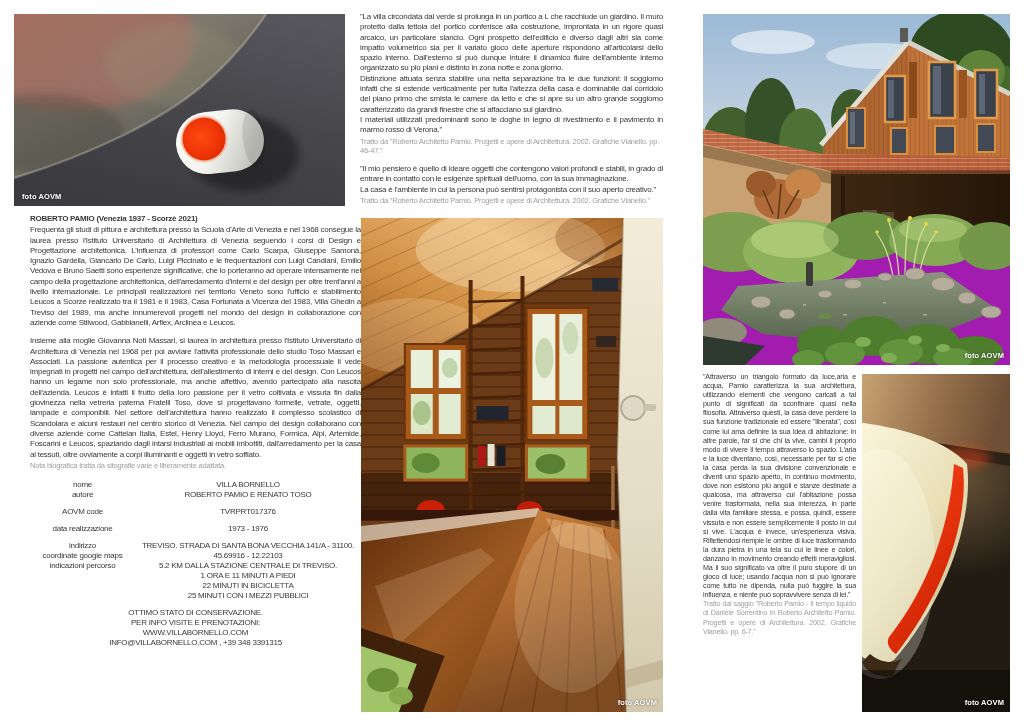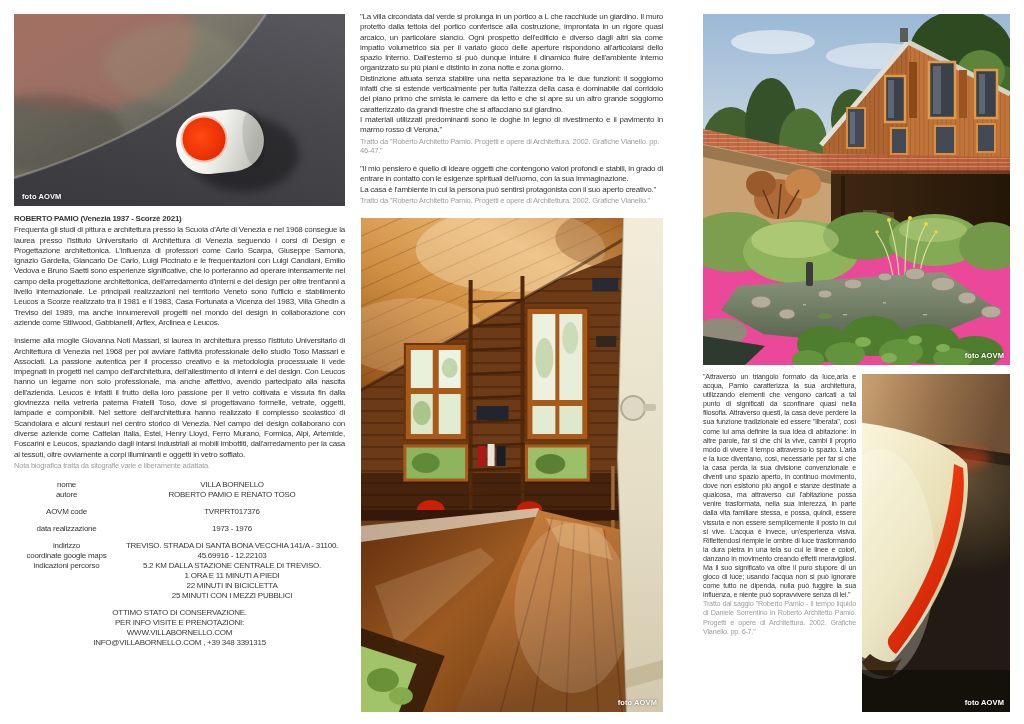--- a/index.html
+++ b/index.html
@@ -2,35 +2,35 @@
 <html><head>
 <meta charset="utf-8">
 <style>
   html,body{margin:0;padding:0;background:#e8e8e8;}
   .page{
     position:relative;width:1024px;height:724px;background:#ffffff;
     font-family:"Liberation Sans",sans-serif;color:#383838;overflow:hidden;
     margin:0 auto;
   }
   
-  .photo{position:absolute;overflow:hidden;background:#ec4899;}
+  .photo{position:absolute;overflow:hidden;background:#a21caf;}
   .photo svg{display:block;width:100%;height:100%;}
   .credit{
     position:absolute;font-size:7.5px;font-weight:bold;color:#ffffff;
     letter-spacing:0.1px;text-shadow:0 0 2px rgba(0,0,0,0.65);
   }
   .credit.br{right:6px;bottom:5px;}
   .credit.bl{left:8px;bottom:5px;}
   #photo-lamp-wall{left:14px;top:14px;width:331px;height:192px;}
   #photo-interior{left:361px;top:218px;width:302px;height:494px;}
   #photo-exterior{left:703px;top:14px;width:307px;height:351px;}
   #photo-lamp-cone{left:862px;top:374px;width:148px;height:338px;}
   
   .col-left{
-    position:absolute;left:14px;top:214px;width:331px;
+    position:absolute;left:30px;top:214px;width:331px;
     font-size:8px;line-height:10.3px;letter-spacing:-0.25px;
   }
   .bio-title{font-weight:bold;margin:0 0 1px 0;}
   .bio-text{margin:0 0 8px 0;text-align:justify;}
   .note-gray{color:#9e9e9e;font-size:7.6px;margin:1px 0 9px 0;}
   .meta{margin-top:1px;text-align:center;}
   .meta-row{display:flex;margin-top:7px;}
   .meta-row.tight{margin-top:0;}
   .meta-labels{width:105px;flex:none;line-height:10px;}
   .meta-values{flex:1;line-height:10px;}

